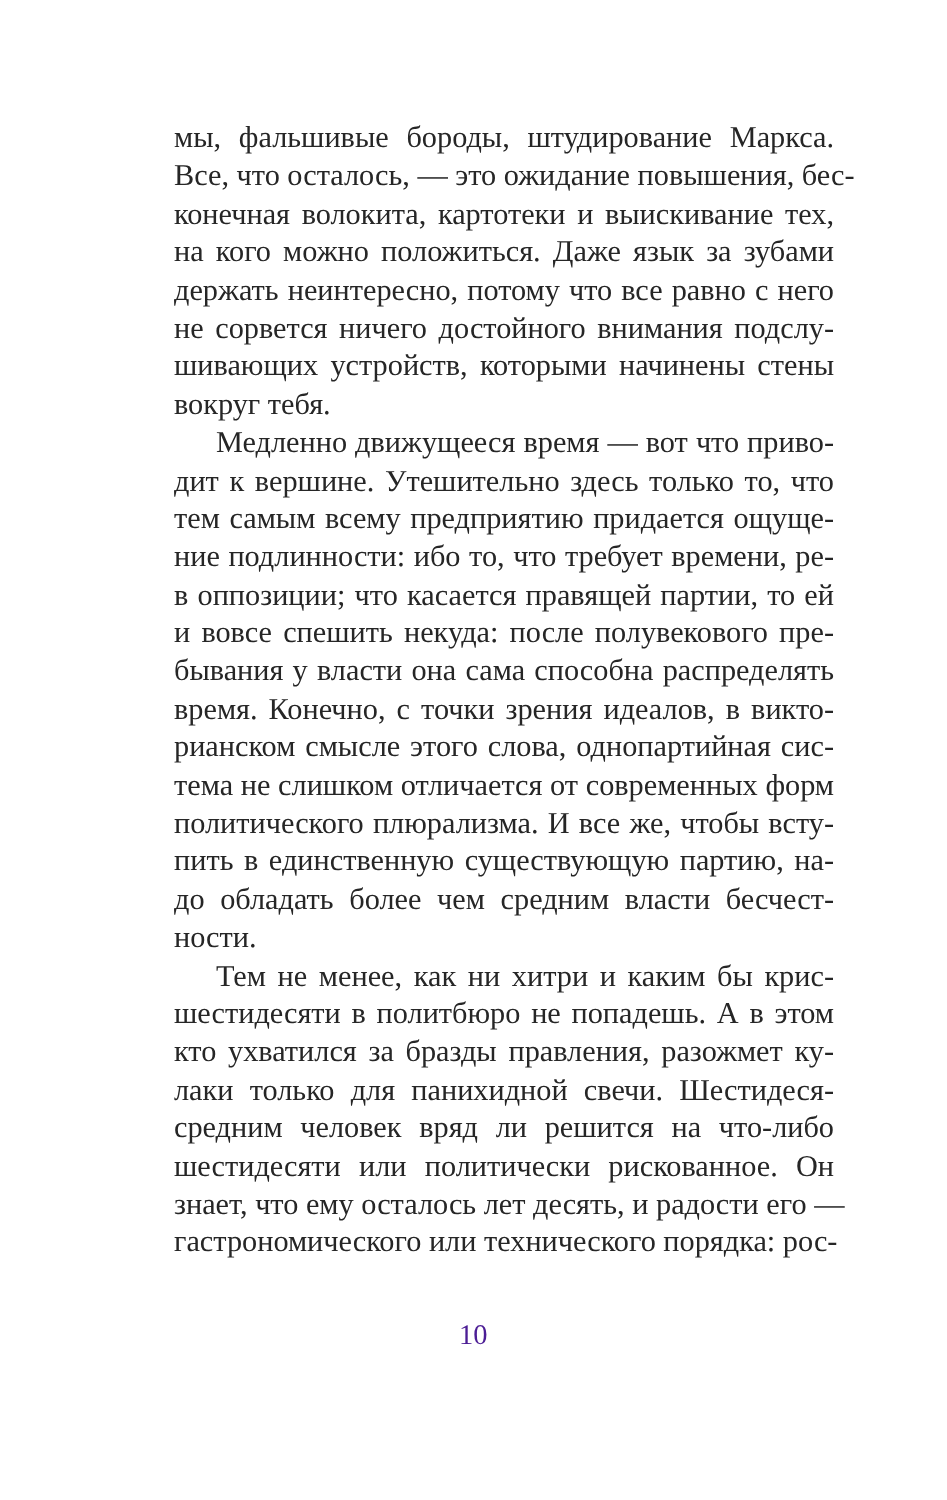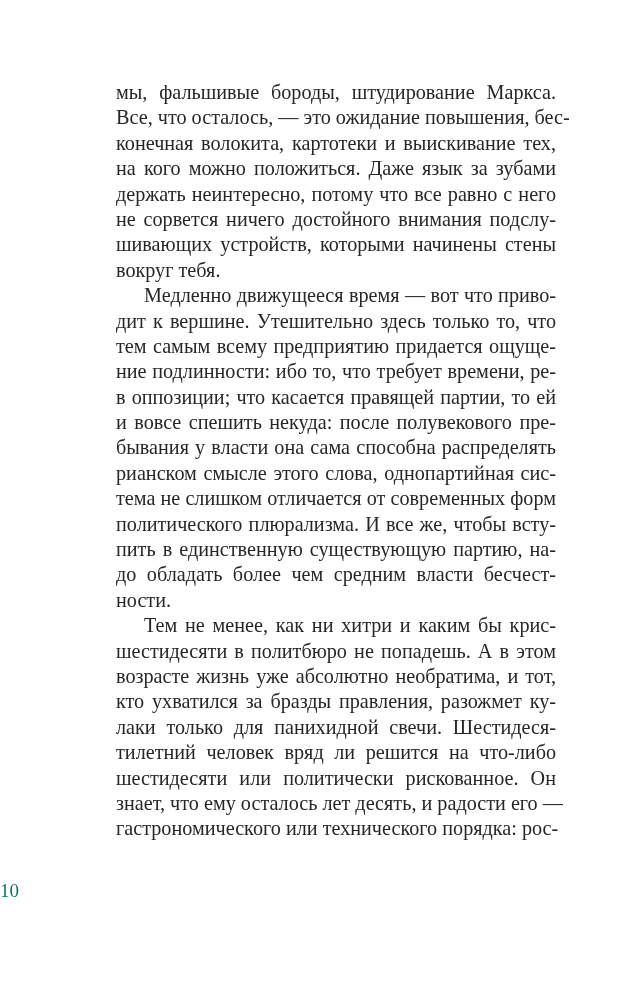--- a/index.html
+++ b/index.html
@@ -42,23 +42,24 @@
       text-align-last: left;
     }
     .line.indent {
       padding-left: 28px;
     }
     .page-number {
       position: absolute;
       left: 0;
       width: 631px;
       top: 880px;
+      text-align: center;
       font-family: "Liberation Serif", "DejaVu Serif", serif;
       font-size: 19px;
-      color: #0f766e;
+      color: #4c1d95;
     }
   </style>
 </head>
 <body>
 
 <div class="page">
   <div class="text-block">
 
     <div>
       <span class="line">мы, фальшивые бороды, штудирование Маркса.</span>
@@ -72,35 +73,35 @@
     </div>
 
     <div>
       <span class="line indent">Медленно движущееся время — вот что приво-</span>
       <span class="line">дит к вершине. Утешительно здесь только то, что</span>
       <span class="line">тем самым всему предприятию придается ощуще-</span>
       <span class="line">ние подлинности: ибо то, что требует времени, ре-</span>
       <span class="line">в оппозиции; что касается правящей партии, то ей</span>
       <span class="line">и вовсе спешить некуда: после полувекового пре-</span>
       <span class="line">бывания у власти она сама способна распределять</span>
+      <span class="line">время. Конечно, с точки зрения идеалов, в викто-</span>
       <span class="line">рианском смысле этого слова, однопартийная сис-</span>
       <span class="line">тема не слишком отличается от современных форм</span>
       <span class="line">политического плюрализма. И все же, чтобы всту-</span>
       <span class="line">пить в единственную существующую партию, на-</span>
       <span class="line">до обладать более чем средним власти бесчест-</span>
       <span class="line last">ности.</span>
     </div>
 
     <div>
       <span class="line indent">Тем не менее, как ни хитри и каким бы крис-</span>
       <span class="line">шестидесяти в политбюро не попадешь. А в этом</span>
-      <span class="line">возрасте жизнь уже абсолютно необратима, и тот,</span>
       <span class="line">кто ухватился за бразды правления, разожмет ку-</span>
       <span class="line">лаки только для панихидной свечи. Шестидеся-</span>
-      <span class="line">тилетний человек вряд ли решится на что-либо</span>
+      <span class="line">средним человек вряд ли решится на что-либо</span>
       <span class="line">шестидесяти или политически рискованное. Он</span>
       <span class="line">знает, что ему осталось лет десять, и радости его —</span>
       <span class="line">гастрономического или технического порядка: рос-</span>
     </div>
 
   </div>
 
   <div class="page-number">10</div>
 </div>
 

